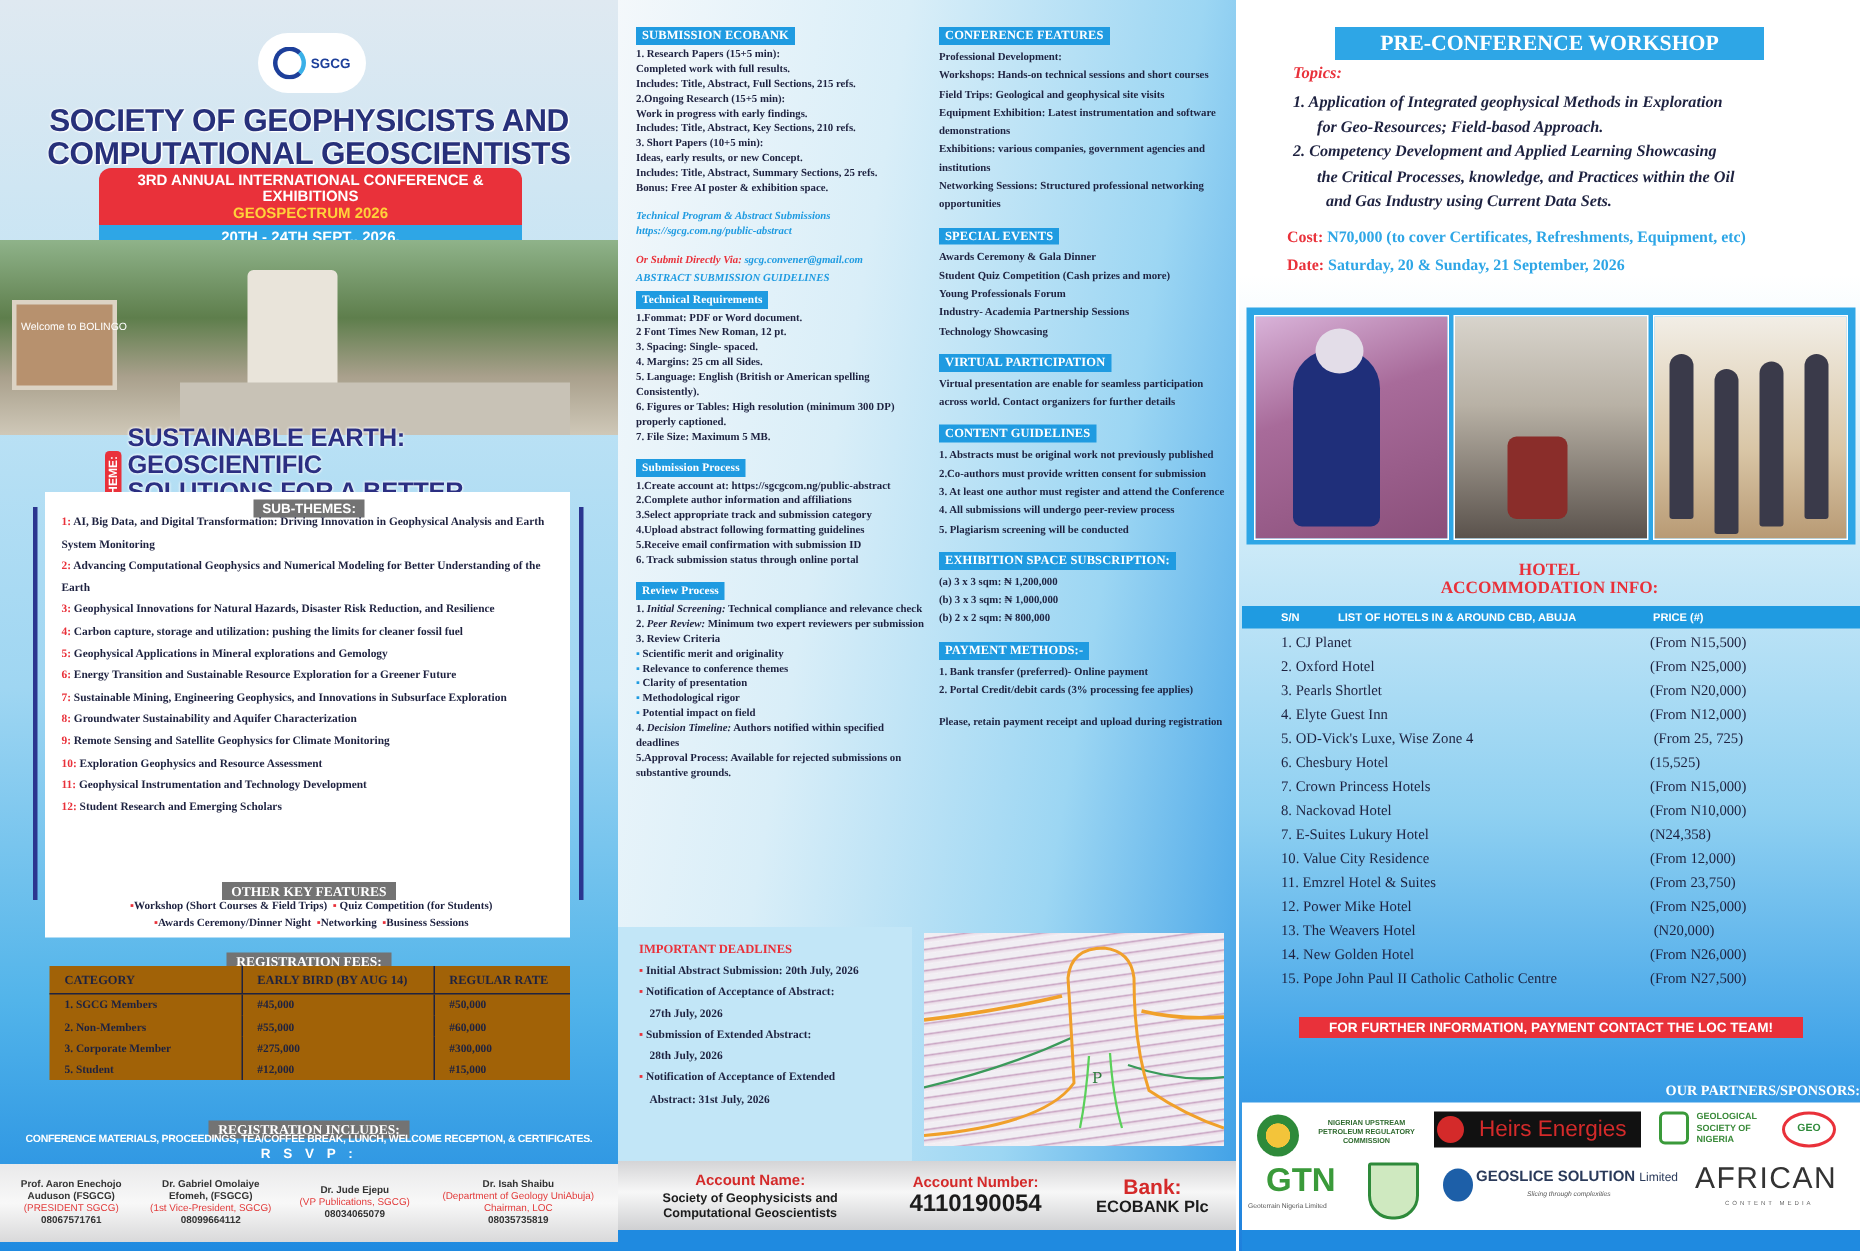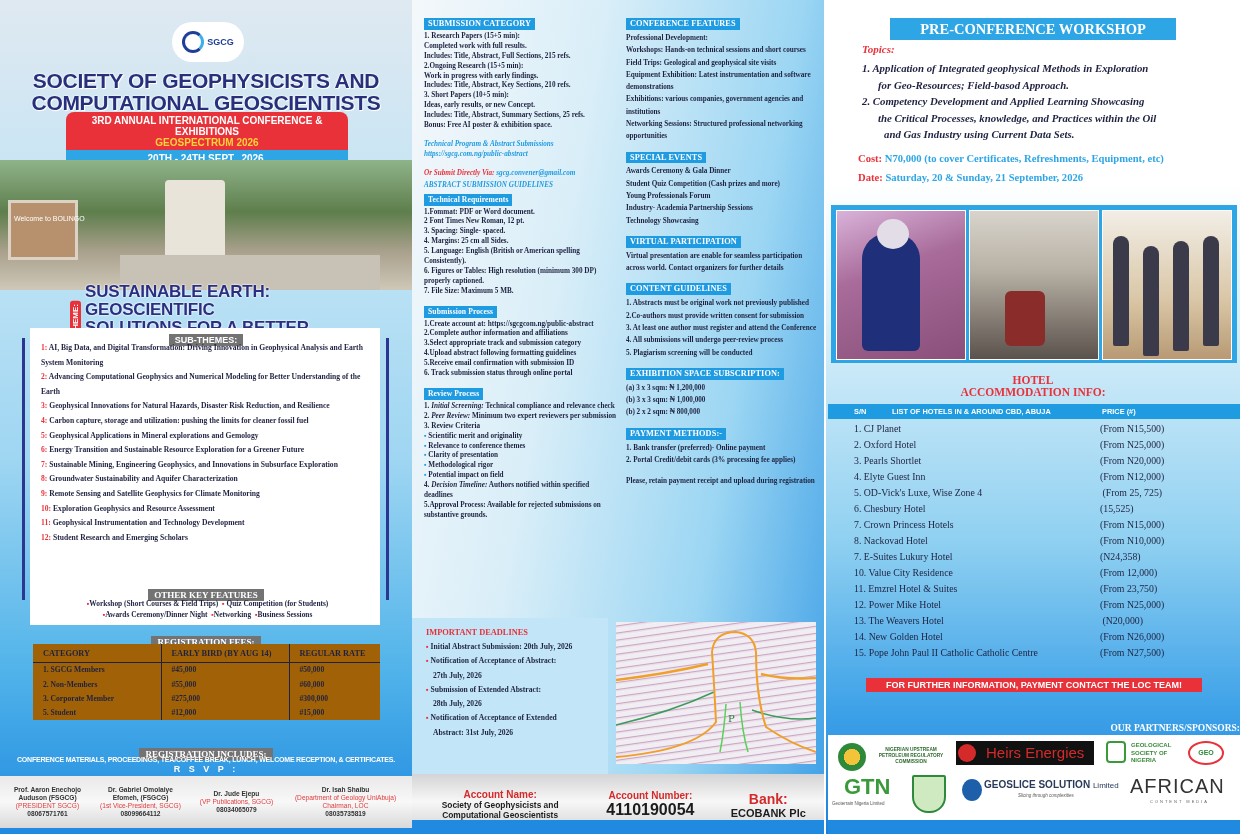--- a/index.html
+++ b/index.html
@@ -64,21 +64,21 @@
   .col .gap { height:9px; }
   .col .bul { color:#1f9be1; }
   .col-b p { line-height:12.3px; }
   .deadlines { position:absolute; left:412px; top:618px; width:196px; height:158px; background:#c2e6f7; padding:10px 10px 0 14px; }
   .dl-head { color:#e9313a; font-weight:bold; font-size:8.4px; margin-bottom:3px; }
   .dl-list { font-size:7.6px; font-weight:bold; line-height:14.3px; color:#1e2240; }
   .dl-list .bul { color:#e9313a; }
   .dl-list .indent { padding-left:7px; display:block; }
   .seismic { position:absolute; left:616px; top:622px; width:200px; height:142px; background:
     repeating-linear-gradient(172deg, #f1eef3 0px, #f1eef3 3px, #c9a5c3 4px, #eadde8 5px, #f5f2f6 7px); }
-  .bank-bar { position:absolute; left:412px; top:774px; width:412px; height:61px; background:linear-gradient(180deg,#d4d4d6,#f7f7f7 45%,#cfd0d2); display:flex; align-items:center; justify-content:space-around; font-family:"Liberation Sans", sans-serif; text-align:center; }
+  .bank-bar { position:absolute; left:412px; top:774px; width:412px; height:46px; background:linear-gradient(180deg,#d4d4d6,#f7f7f7 45%,#cfd0d2); display:flex; align-items:center; justify-content:space-around; font-family:"Liberation Sans", sans-serif; text-align:center; }
   .bank-bar .lbl { color:#d42a2a; font-weight:bold; display:block; }
   .bank-bar .val { color:#1c1c1c; font-weight:bold; display:block; }
   .bank-bar .acct-name .lbl { font-size:10px; }
   .bank-bar .acct-name .val { font-size:8.4px; line-height:10px; }
   .bank-bar .acct-num .lbl { font-size:10px; }
   .bank-bar .acct-num .val { font-size:16px; font-weight:900; }
   .bank-bar .bank .lbl { font-size:14px; }
   .bank-bar .bank .val { font-size:11px; }
   .p2-bottom { position:absolute; left:412px; top:820px; width:412px; height:14px; background:#1f8ae0; }
 
@@ -246,21 +246,21 @@
   <div class="rsvp-person" style="width:118px">
     <span class="nm">Dr. Isah Shaibu</span>
     <span class="role">(Department of Geology UniAbuja) Chairman, LOC</span>
     <span class="ph">08035735819</span>
   </div>
 </div>
 
 <div class="panel p2"></div>
 
 <div class="col col-a">
-  <div class="sec-head">SUBMISSION CATEGORY</div>
+  <div class="sec-head">SUBMISSION ECOBANK</div>
   <div>1. Research Papers (15+5 min):</div>
   <div>Completed work with full results.</div>
   <div>Includes: Title, Abstract, Full Sections, 215 refs.</div>
   <div>2.Ongoing Research (15+5 min):</div>
   <div>Work in progress with early findings.</div>
   <div>Includes: Title, Abstract, Key Sections, 210 refs.</div>
   <div>3. Short Papers (10+5 min):</div>
   <div>Ideas, early results, or new Concept.</div>
   <div>Includes: Title, Abstract, Summary Sections, 25 refs.</div>
   <div>Bonus: Free AI poster &amp; exhibition space.</div>

